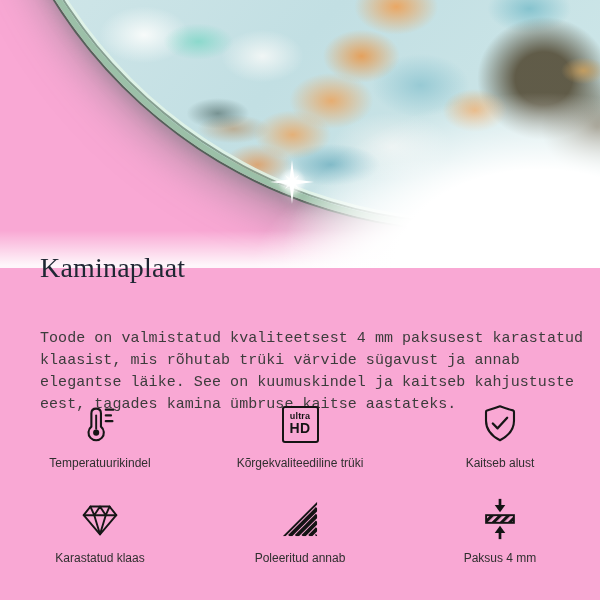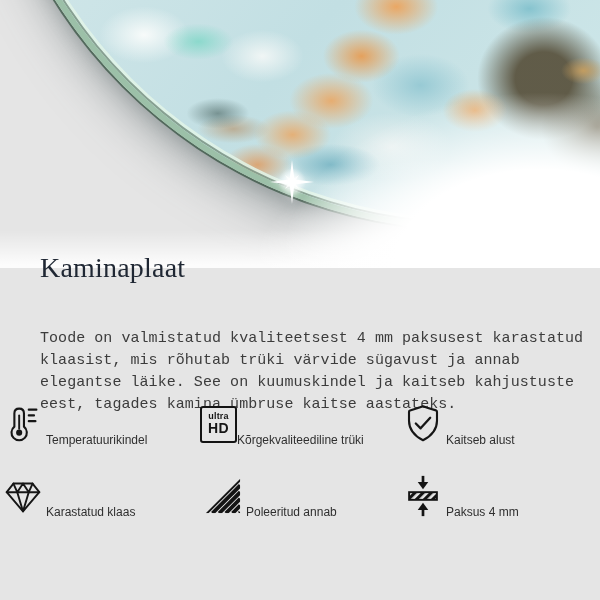--- a/index.html
+++ b/index.html
@@ -1,17 +1,17 @@
 <!DOCTYPE html>
 <html><head>
 <meta charset="utf-8">
 <style>
   html,body{margin:0;padding:0;background:#ffffff;}
   .page{
-    position:relative;width:600px;height:600px;background:#e5e5e5;overflow:hidden;
+    position:relative;width:600px;height:600px;background:#f9a8d4;overflow:hidden;
     font-family:"Liberation Sans",sans-serif;color:#3c3c3c;
   }
   
   .hero{position:absolute;left:0;top:0;width:600px;height:268px;overflow:hidden;z-index:1;}
   .plate{
     position:absolute;left:-20px;top:-752px;width:982px;height:982px;border-radius:50%;
     border:6px solid #9cc0a8;
     box-sizing:border-box;
     background:
       radial-gradient(ellipse 60px 40px at 42.3% 77.6%, rgba(236,164,93,.95), rgba(236,164,93,0) 70%),
@@ -57,21 +57,21 @@
   }
   .desc{
     position:absolute;left:40px;top:313px;width:555px;z-index:2;
     font-size:15px;line-height:22px;color:#3c3c3c;letter-spacing:.05px;font-family:Liberation Mono, monospace;
   }
   
   .features{
     position:absolute;left:0;top:400px;width:600px;z-index:2;
     display:grid;grid-template-columns:repeat(3,200px);row-gap:24px;
   }
-  .feature{display:flex;align-items:flex-end;}
+  .feature{display:flex;flex-direction:column;align-items:center;}
   .feature .icon-box{height:48px;display:flex;align-items:center;justify-content:center;}
   .feature .label{margin-top:8px;font-size:12px;line-height:15px;color:#2f2f2f;text-align:center;}
   svg.fi{stroke:#161616;fill:none;stroke-width:2.2;stroke-linecap:round;stroke-linejoin:round;}
   .uhd-box{
     width:33px;height:33px;border:2.5px solid #141414;border-radius:3px;
     display:flex;flex-direction:column;align-items:center;justify-content:center;color:#141414;
   }
   .uhd-top{font-size:9px;line-height:9px;font-weight:700;letter-spacing:.2px;}
   .uhd-bottom{font-size:14px;line-height:15px;font-weight:700;letter-spacing:.3px;}
 </style>

